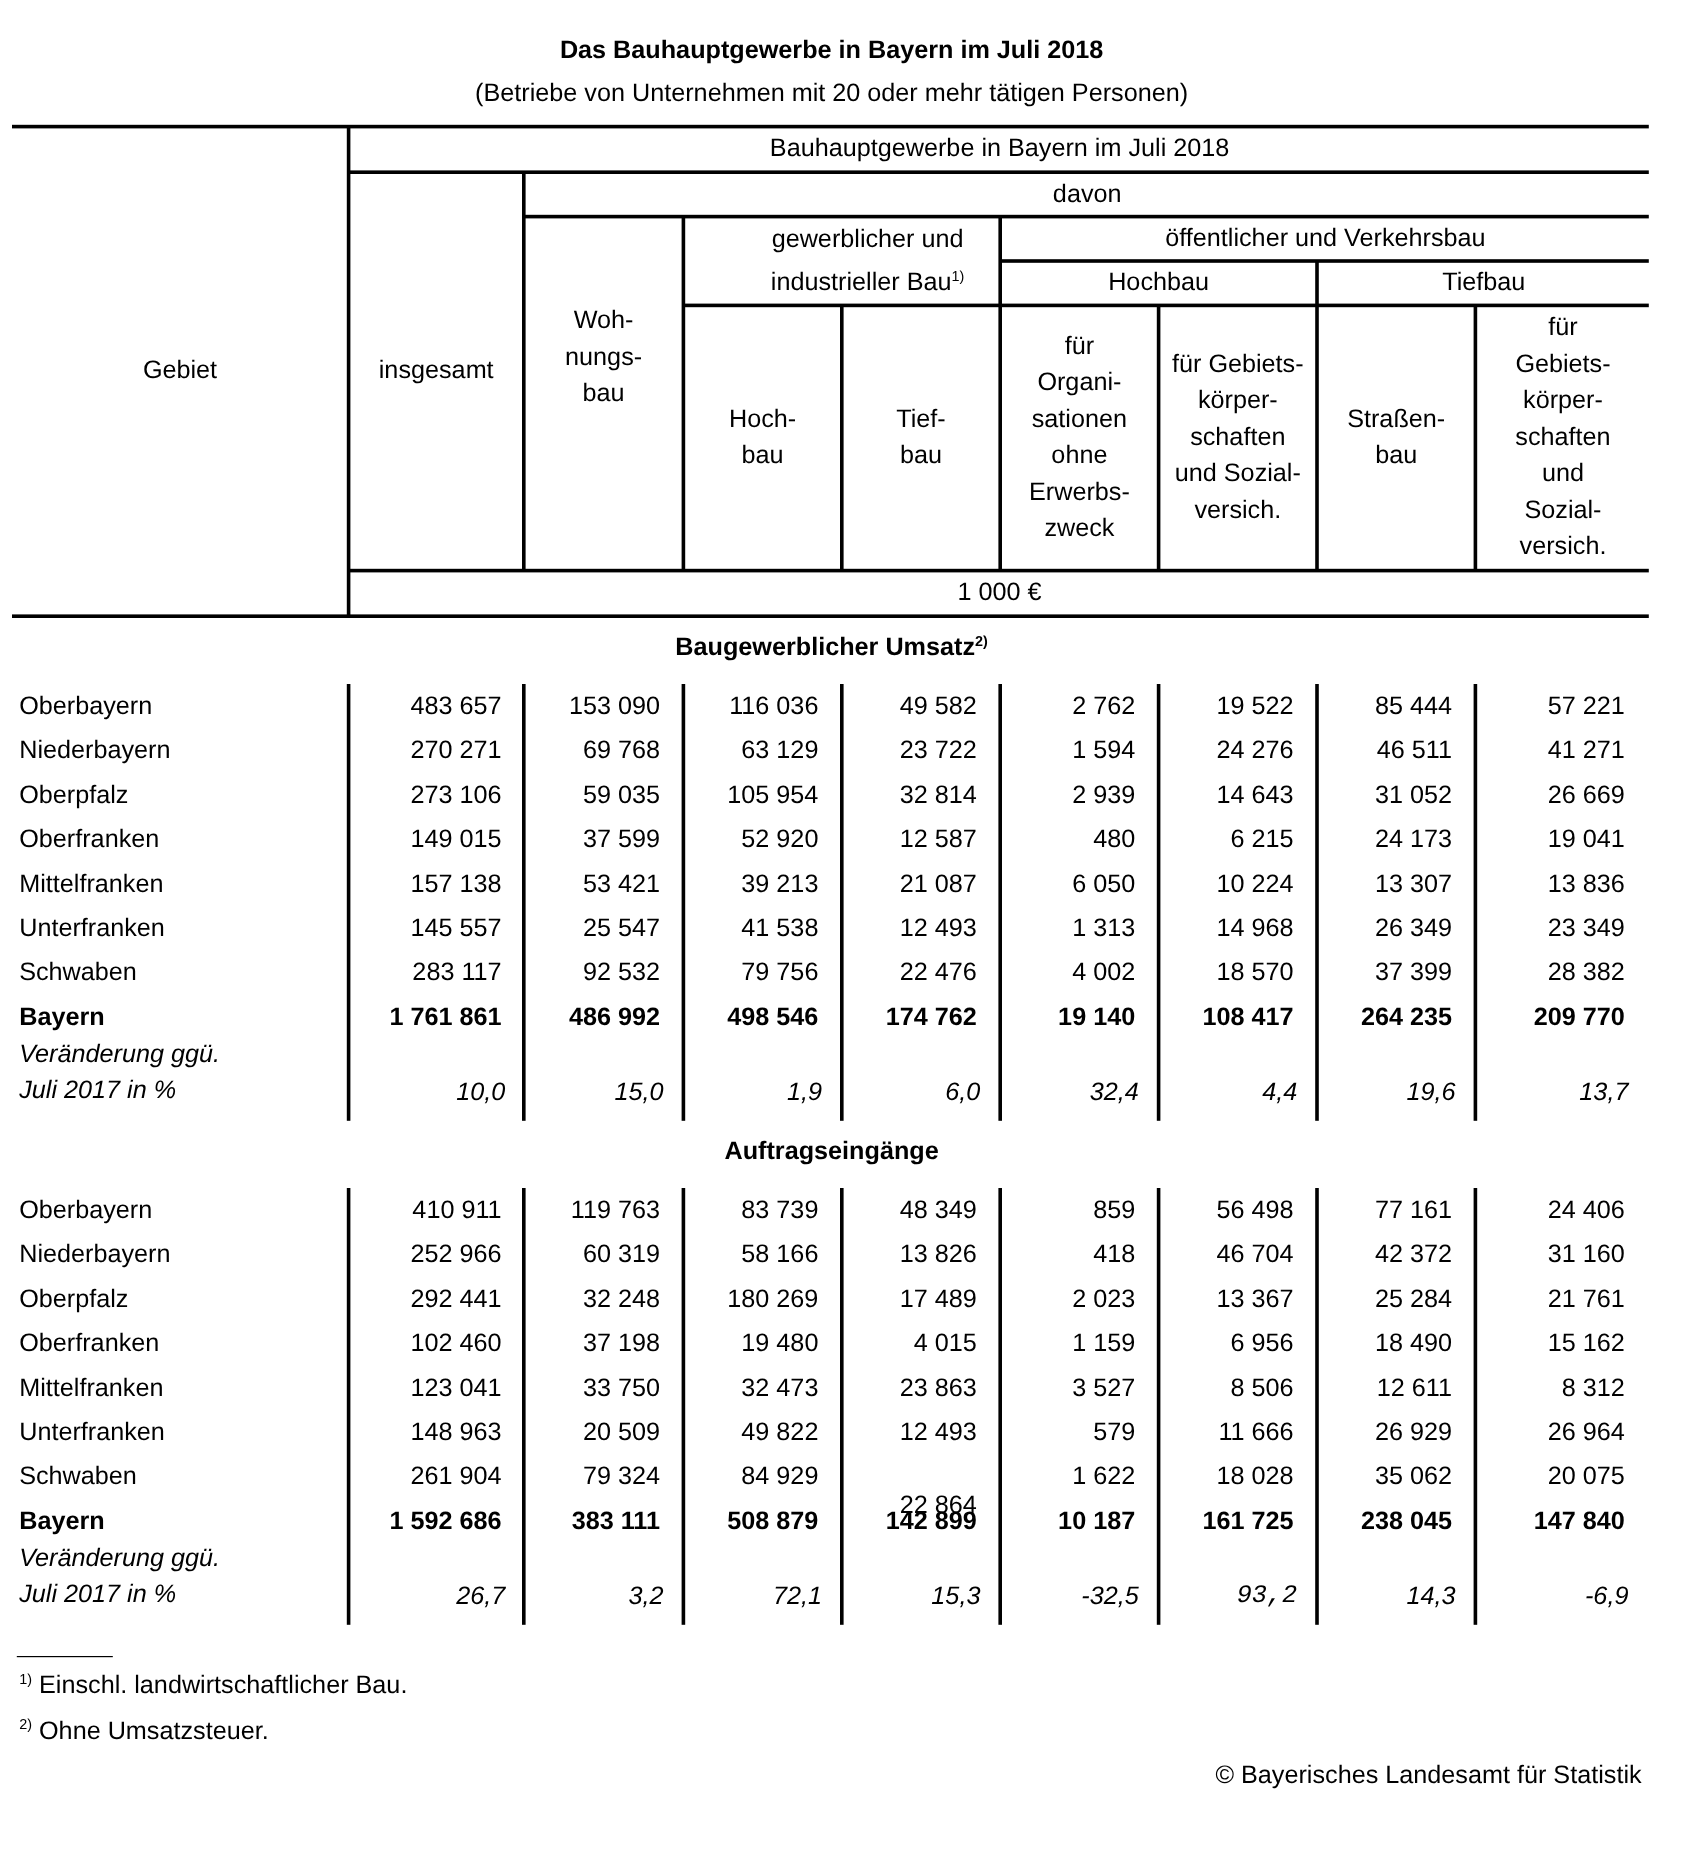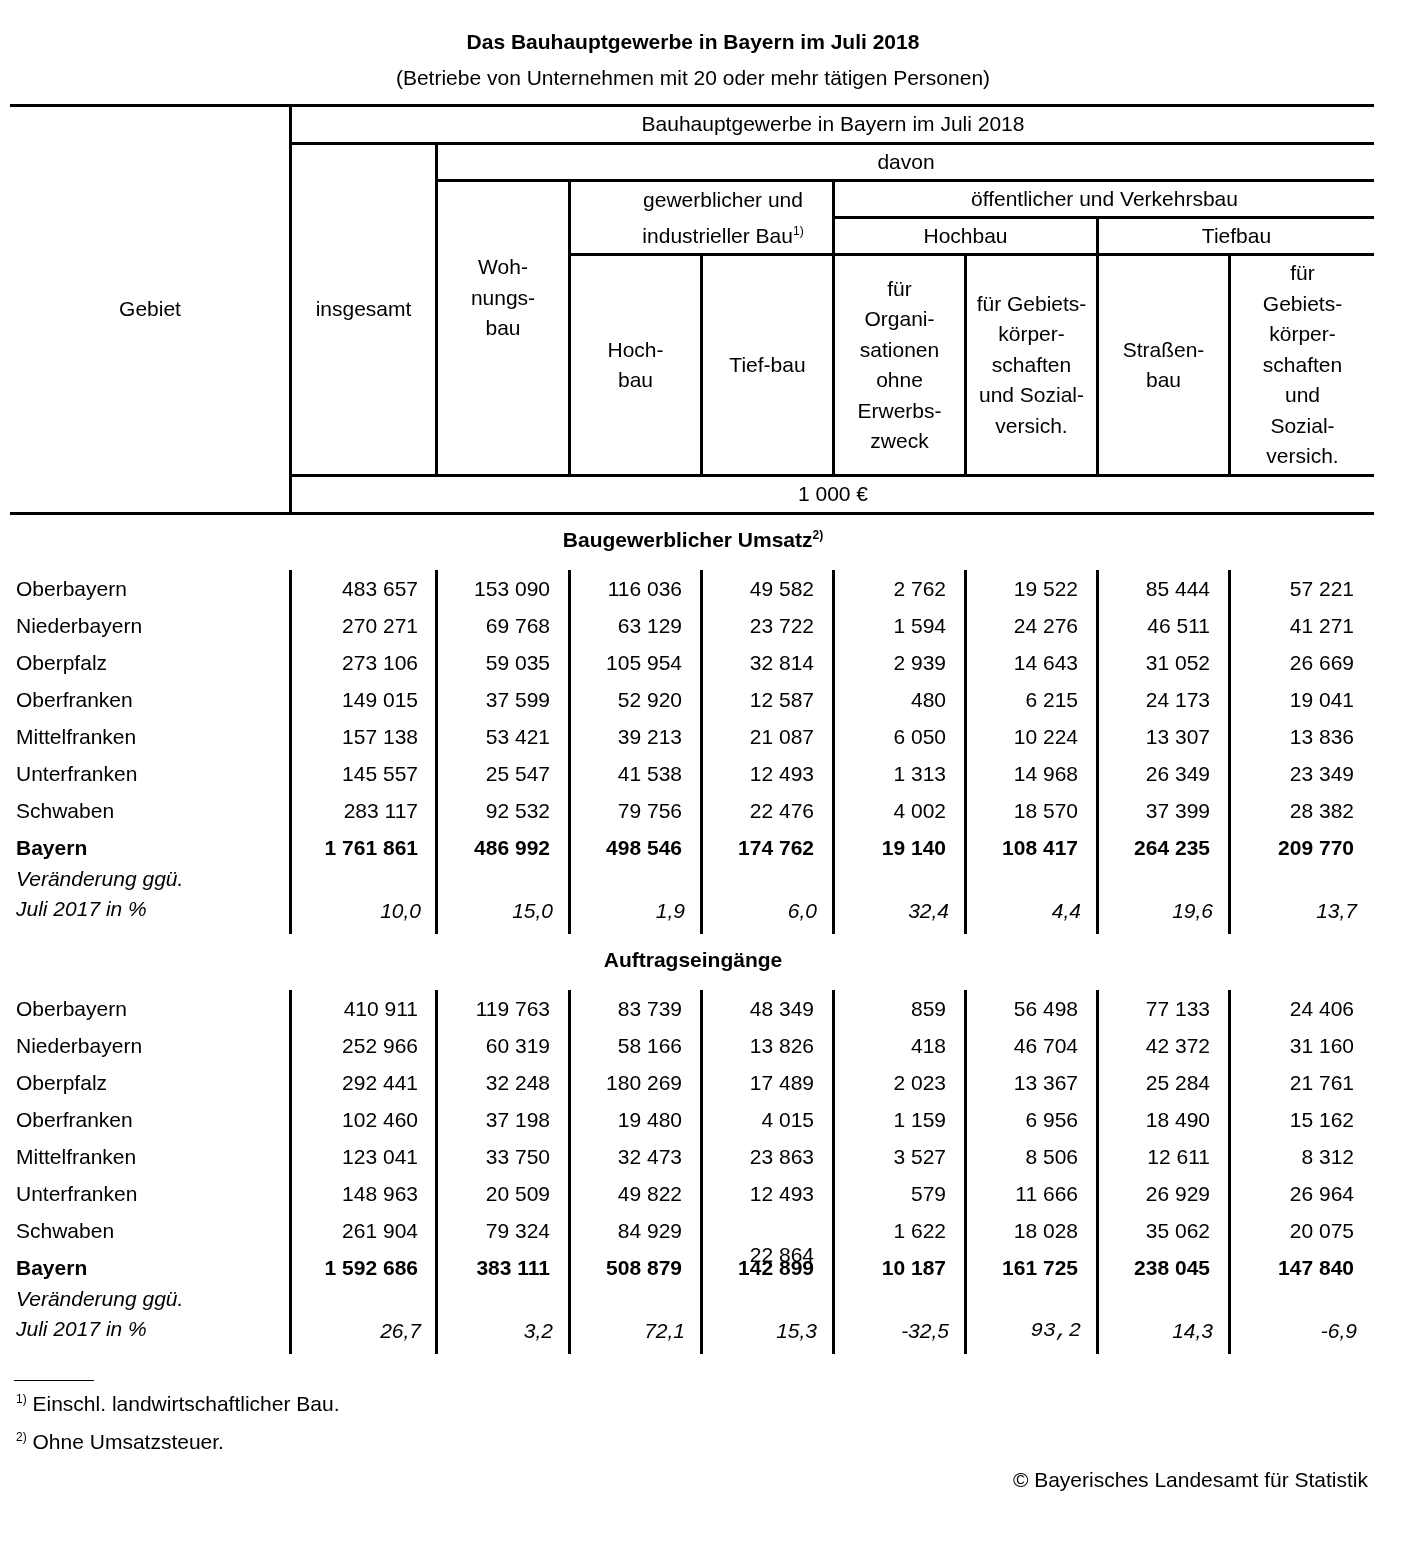--- a/index.html
+++ b/index.html
@@ -58,21 +58,21 @@
     <div><span>industrieller Bau</span><span class="sup">1)</span></div>
   </div>
   <div class="hcell" style="left:835px; width:539px; top:182px; height:34px;">öffentlicher und Verkehrsbau</div>
   <div class="hcell" style="left:835px; width:261px; top:219px; height:34px;">Hochbau</div>
   <div class="hcell" style="left:1099px; width:275px; top:219px; height:34px;">Tiefbau</div>
 
   <div class="hcell" style="left:571px; width:129px; top:256px; height:218px; flex-direction:column;">
     <div>Hoch-</div>
     <div>bau</div>
   </div>
-  <div class="hcell" style="left:703px; width:129px; top:256px; height:218px; flex-direction:row;">
+  <div class="hcell" style="left:703px; width:129px; top:256px; height:218px; flex-direction:column;">
     <div>Tief-</div>
     <div>bau</div>
   </div>
   <div class="hcell" style="left:835px; width:129px; top:256px; height:218px; flex-direction:column;">
     <div>für</div>
     <div>Organi-</div>
     <div>sationen</div>
     <div>ohne</div>
     <div>Erwerbs-</div>
     <div>zweck</div>
@@ -207,21 +207,21 @@
       <div class="vl" style="left: 964px; top: 990px; width: 3px; height: 364px;"></div>
       <div class="vl" style="left: 1096px; top: 990px; width: 3px; height: 364px;"></div>
       <div class="vl" style="left: 1228px; top: 990px; width: 3px; height: 364px;"></div>
       <div class="rlabel" style="top: 990px;">Oberbayern</div>
       <div class="num" style="top: 990px; right: 988px;">410 911</div>
       <div class="num" style="top: 990px; right: 856px;">119 763</div>
       <div class="num" style="top: 990px; right: 724px;">83 739</div>
       <div class="num" style="top: 990px; right: 592px;">48 349</div>
       <div class="num" style="top: 990px; right: 460px;">859</div>
       <div class="num" style="top: 990px; right: 328px;">56 498</div>
-      <div class="num" style="top: 990px; right: 196px;">77 133</div>
+      <div class="num" style="top: 990px; right: 196px;">77 161</div>
       <div class="num" style="top: 990px; right: 52px;">24 406</div>
       <div class="rlabel" style="top: 1027px;">Niederbayern</div>
       <div class="num" style="top: 1027px; right: 988px;">252 966</div>
       <div class="num" style="top: 1027px; right: 856px;">60 319</div>
       <div class="num" style="top: 1027px; right: 724px;">58 166</div>
       <div class="num" style="top: 1027px; right: 592px;">13 826</div>
       <div class="num" style="top: 1027px; right: 460px;">418</div>
       <div class="num" style="top: 1027px; right: 328px;">46 704</div>
       <div class="num" style="top: 1027px; right: 196px;">42 372</div>
       <div class="num" style="top: 1027px; right: 52px;">31 160</div>

